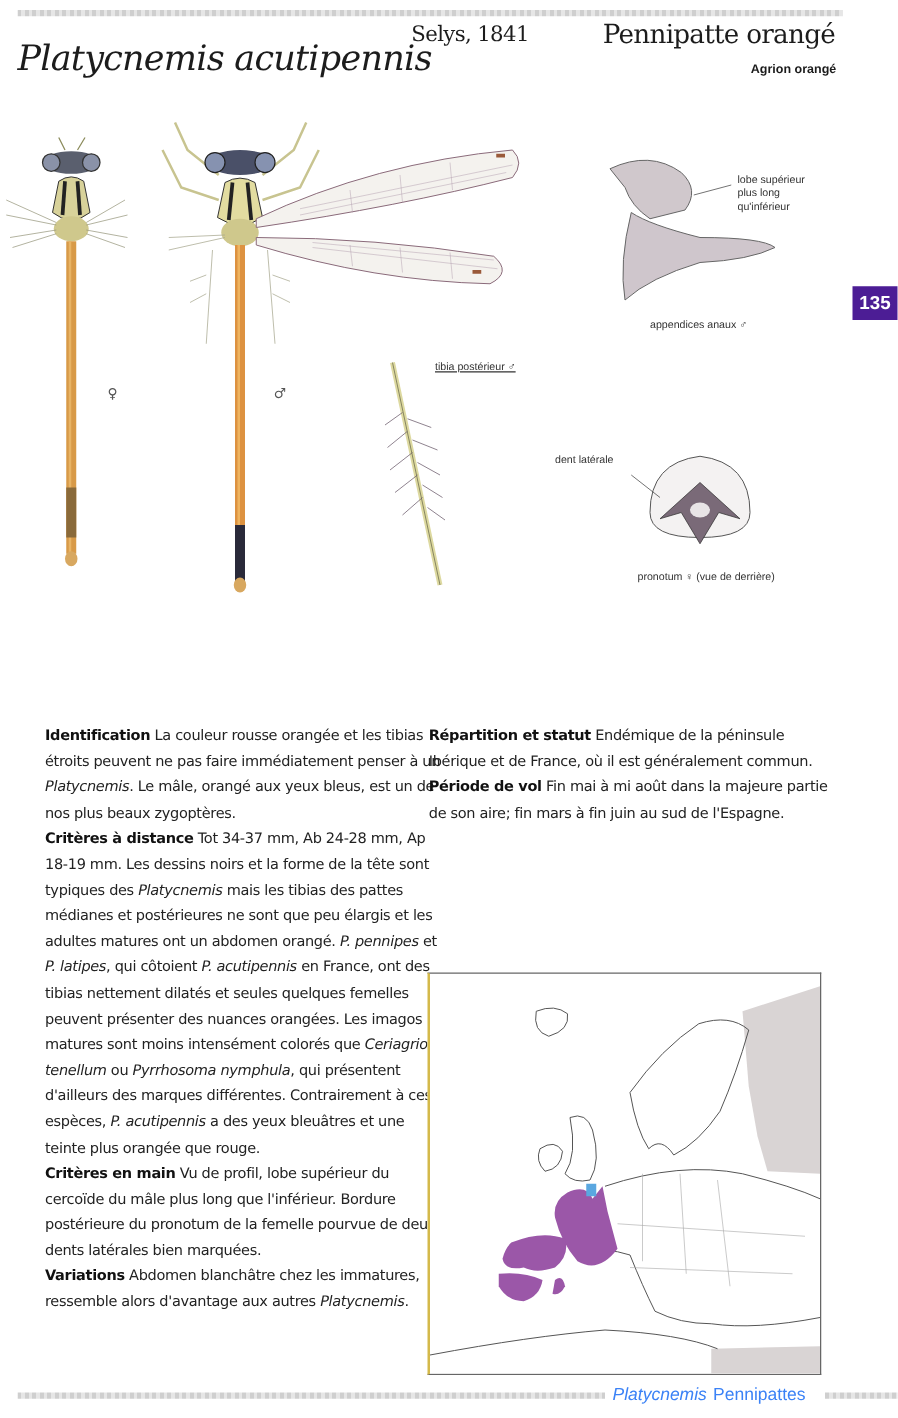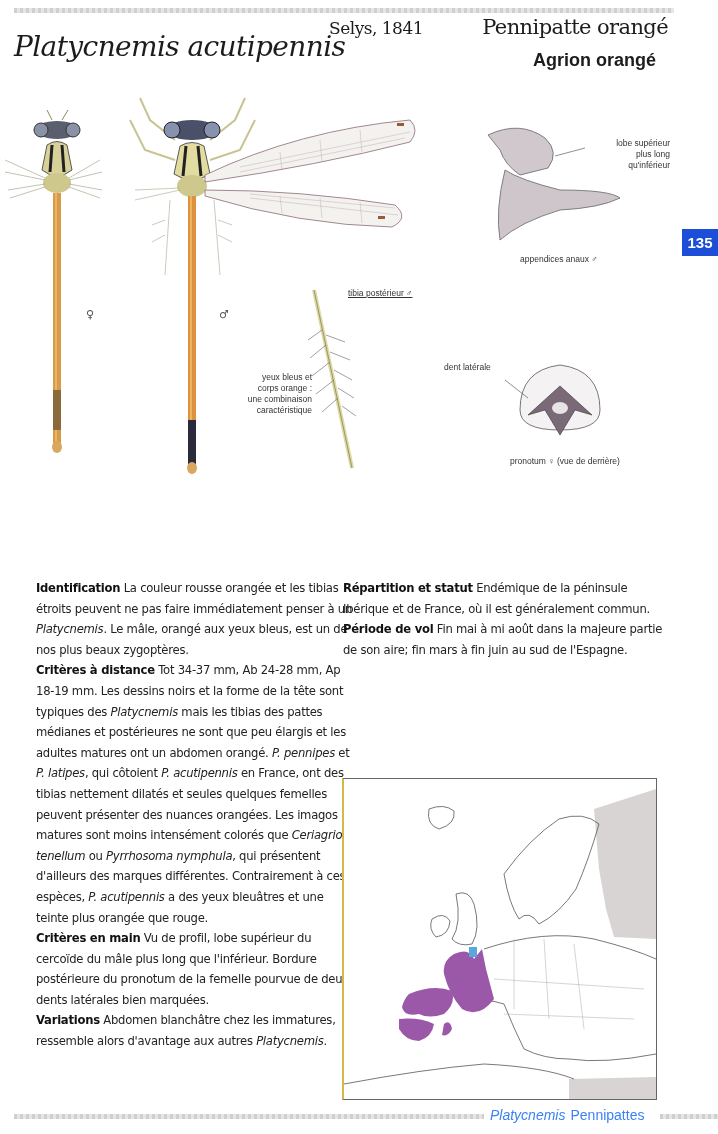--- a/index.html
+++ b/index.html
@@ -13,31 +13,31 @@
     background: repeating-linear-gradient(90deg,#cfcfcf 0 3px,#e6e6e6 3px 6px);
   }
   .title-line {
     position: absolute; left: 14px; top: 14px; width: 660px; height: 30px;
     font-family: "DejaVu Serif", serif;
   }
   .sci-name { position: absolute; left: 0; top: 0; font-size: 28px; font-style: italic; letter-spacing: -0.6px; margin-top: 16px; }
   .author { position: absolute; left: 287px; top: 4px; font-size: 17px; letter-spacing: -0.5px; margin-left: 28px; }
   .common-name { position: absolute; right: 6px; top: 1px; font-size: 21px; letter-spacing: -0.6px; }
   .alt-name {
-    position: absolute; right: 62px; top: 50px; font-size: 18px; font-weight: bold;
+    position: absolute; right: 49px; top: 50px; font-size: 10px; font-weight: bold;
     font-family: "Liberation Sans", sans-serif;
   }
   .page-tab {
     position: absolute; left: 682px; top: 229px; width: 36px; height: 27px;
     background: #1a7ad9; color: #fff; font-weight: bold; font-size: 15px;
     font-family: "Liberation Sans", sans-serif;
     display: flex; align-items: center; justify-content: center;
   }
   .plate { position: absolute; left: 0; top: 90px; width: 680px; height: 420px; }
-  .lbl { position: absolute; font-size: 8.5px; font-family: "Liberation Sans", sans-serif; color: #333; line-height: 11px; text-align: right; }
+  .lbl { position: absolute; font-size: 8.5px; font-family: "Liberation Sans", sans-serif; color: #333; line-height: 11px; text-align: left; }
   .sym { position: absolute; font-size: 11px; color: #555; font-family: "DejaVu Sans", sans-serif; }
 
   .text-col {
     position: absolute; font-family: "DejaVu Sans", sans-serif; font-size: 11.6px;
     line-height: 20.6px; color: #222; letter-spacing: -0.25px;
   }
   .text-col p { margin: 0; }
   .text-col b { font-weight: bold; color: #111; }
   .col-left { left: 16px; top: 578px; width: 322px; margin-left: 20px; }
   .col-right { left: 343px; top: 578px; width: 320px; }
@@ -65,21 +65,21 @@
 
 <div class="top-rule"></div>
 
 <div class="title-line">
   <span class="sci-name">Platycnemis acutipennis</span>
   <span class="author">Selys, 1841</span>
   <span class="common-name">Pennipatte orangé</span>
 </div>
 <div class="alt-name">Agrion orangé</div>
 
-<div class="page-tab" style="background: #1d4ed8;">135</div>
+<div class="page-tab" style="background: #4c1d95;">135</div>
 
 <div class="plate">
   <svg width="680" height="420" viewBox="0 0 680 420">
 
     <g>
       <line x1="52" y1="30" x2="47" y2="20" stroke="#8a8a5a" stroke-width="1"></line>
       <line x1="62" y1="30" x2="68" y2="20" stroke="#8a8a5a" stroke-width="1"></line>
       <ellipse cx="57" cy="40" rx="22" ry="9" fill="#5a5f6e"></ellipse>
       <circle cx="41" cy="40" r="7" fill="#8a92a8" stroke="#333" stroke-width="1"></circle>
       <circle cx="73" cy="40" r="7" fill="#8a92a8" stroke="#333" stroke-width="1"></circle>
@@ -176,26 +176,20 @@
       <path d="M520 320 Q520 280 560 275 Q600 280 600 320 Q600 340 560 340 Q520 340 520 320 Z" fill="#f4f2f2" stroke="#555" stroke-width="0.8"></path>
       <path d="M528 325 L560 296 L592 325 L575 320 L560 345 L545 320 Z" fill="#7a6a78" stroke="#333" stroke-width="0.6"></path>
       <ellipse cx="560" cy="318" rx="8" ry="6" fill="#e8e4e6"></ellipse>
       <line x1="505" y1="290" x2="528" y2="308" stroke="#444" stroke-width="0.6"></line>
     </g>
   </svg>
 
   <span class="sym" style="left:86px; top:218px;">♀</span>
   <span class="sym" style="left:219px; top:218px;">♂</span>
 
-  <div class="lbl" style="left:222px; top:282px; width:90px;">
-    <div>yeux bleus et</div>
-    <div>corps orange :</div>
-    <div>une combinaison</div>
-    <div>caractéristique</div>
-  </div>
   <div class="lbl" style="left:348px; top:198px;text-decoration:underline;">tibia postérieur ♂</div>
 
   <div class="lbl" style="left:590px; top:48px; width:80px;">
     <div>lobe supérieur</div>
     <div>plus long</div>
     <div>qu'inférieur</div>
 </div>
   <div class="lbl" style="left:520px; top:164px;">appendices anaux ♂</div>
   <div class="lbl" style="left:444px; top:272px;">dent latérale</div>
   <div class="lbl" style="left:510px; top:366px;">pronotum ♀ (vue de derrière)</div>

